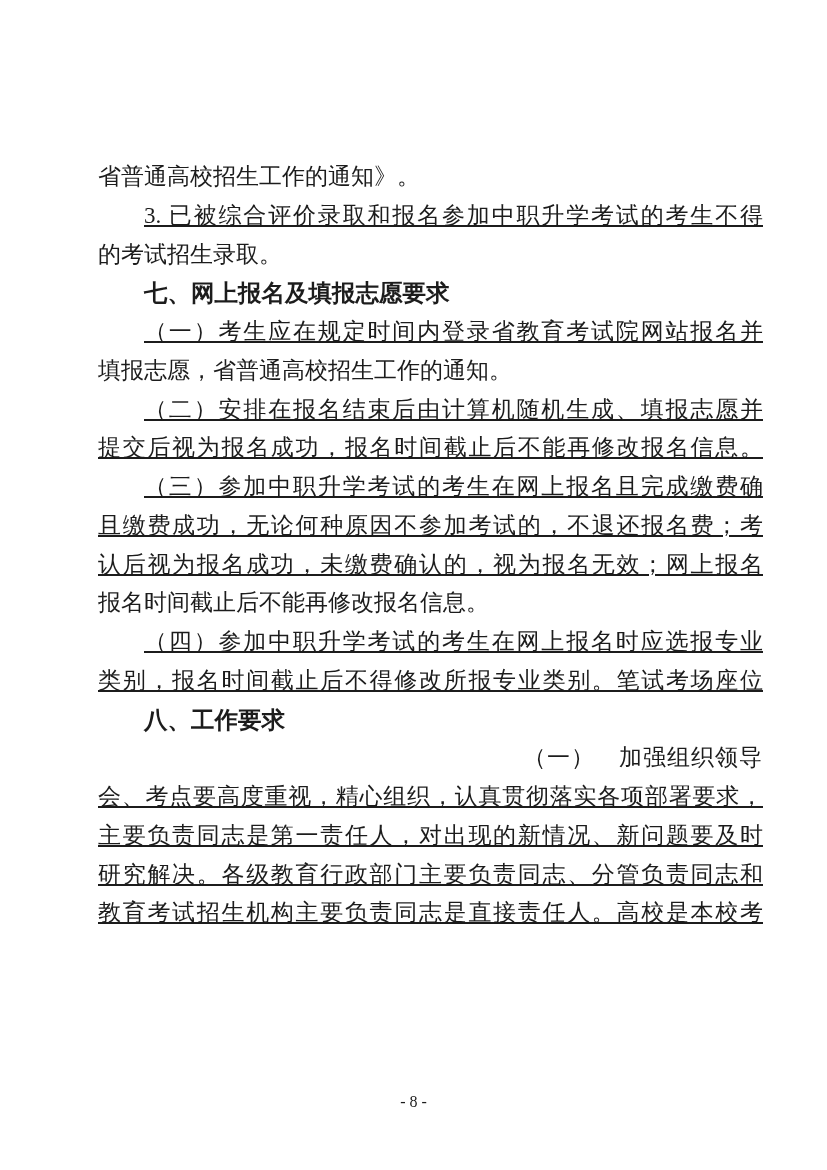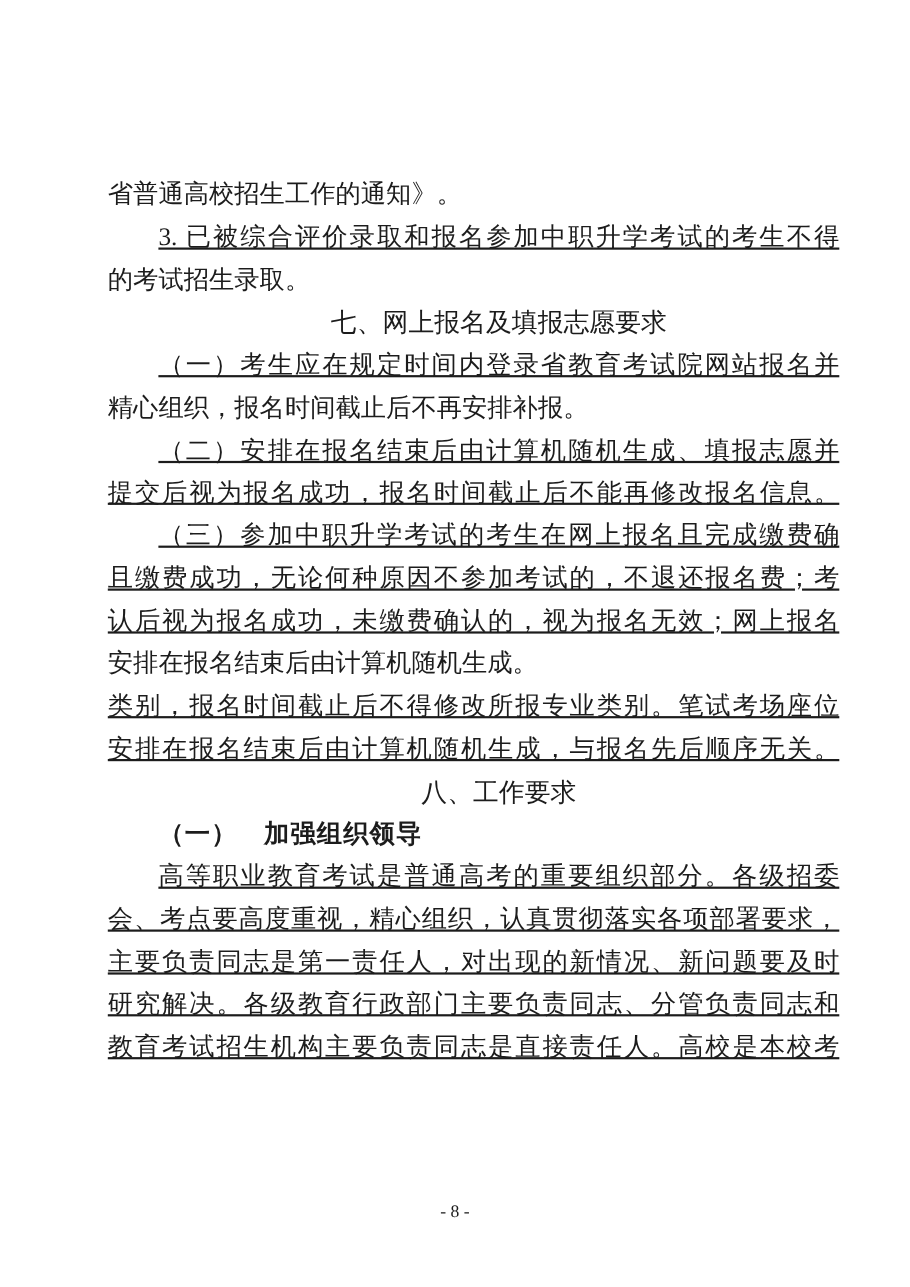--- a/index.html
+++ b/index.html
@@ -33,28 +33,28 @@
   .line.just {
     text-align: justify;
     text-align-last: justify;
     text-decoration: underline;
   }
   .line.ind {
     text-indent: 46px;
   }
   .line.heading {
     font-family: "Liberation Sans", "DejaVu Sans", sans-serif;
-    font-weight: 400;
+    font-weight: 700;
     font-size: 23.5px;
-    text-align: center;
   }
   .line.subheading {
     font-family: "Liberation Serif", "DejaVu Serif", serif;
-    font-weight: 700;
+    font-weight: 400;
     letter-spacing: 1px;
+    text-align: right;
   }
   .page-footer {
     position: absolute;
     top: 1093px;
     left: 0;
     width: 100%;
     text-align: center;
     font-size: 16px;
     font-family: "Liberation Serif", "DejaVu Serif", serif;
     color: #1c1c1c;
@@ -63,31 +63,30 @@
 </head>
 <body>
 
 <div class="page">
   <div class="doc-body">
       <div class="line body">省普通高校招生工作的通知》。</div>
       <div class="line body just ind">3. 已被综合评价录取和报名参加中职升学考试的考生不得</div>
       <div class="line body">的考试招生录取。</div>
       <div class="line heading ind">七、网上报名及填报志愿要求</div>
       <div class="line body just ind">（一）考生应在规定时间内登录省教育考试院网站报名并</div>
-      <div class="line body">精心组织，报名时间截止后不再安排补报。</div>
+      <div class="line body">填报志愿，省普通高校招生工作的通知。</div>
       <div class="line body just ind">（二）安排在报名结束后由计算机随机生成、填报志愿并</div>
       <div class="line body just">提交后视为报名成功，报名时间截止后不能再修改报名信息。</div>
       <div class="line body just ind">（三）参加中职升学考试的考生在网上报名且完成缴费确</div>
       <div class="line body just">且缴费成功，无论何种原因不参加考试的，不退还报名费；考</div>
       <div class="line body just">认后视为报名成功，未缴费确认的，视为报名无效；网上报名</div>
-      <div class="line body">安排在报名结束后由计算机随机生成。</div>
+      <div class="line body">报名时间截止后不能再修改报名信息。</div>
+      <div class="line body just ind">（四）参加中职升学考试的考生在网上报名时应选报专业</div>
       <div class="line body just">类别，报名时间截止后不得修改所报专业类别。笔试考场座位</div>
-      <div class="line body just">安排在报名结束后由计算机随机生成，与报名先后顺序无关。</div>
       <div class="line heading ind">八、工作要求</div>
       <div class="line subheading ind">（一）　加强组织领导</div>
-      <div class="line body just ind">高等职业教育考试是普通高考的重要组织部分。各级招委</div>
       <div class="line body just">会、考点要高度重视，精心组织，认真贯彻落实各项部署要求，</div>
       <div class="line body just">主要负责同志是第一责任人，对出现的新情况、新问题要及时</div>
       <div class="line body just">研究解决。各级教育行政部门主要负责同志、分管负责同志和</div>
       <div class="line body just">教育考试招生机构主要负责同志是直接责任人。高校是本校考</div>
     </div>
   <div class="page-footer">- 8 -</div>
 </div>
 
 </body></html>

